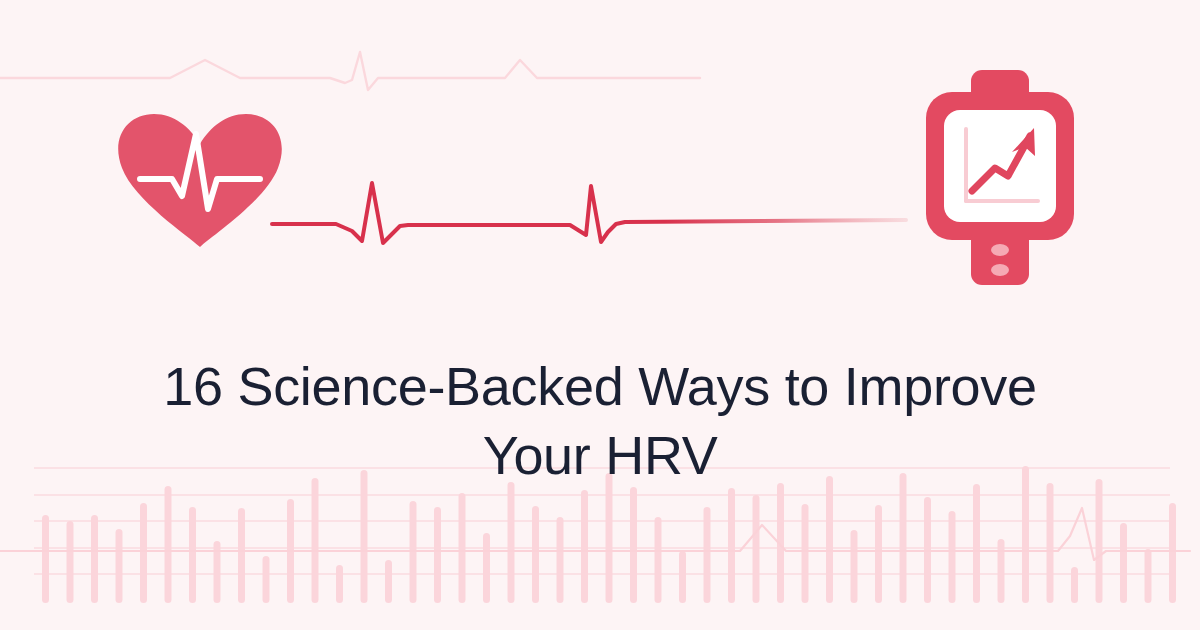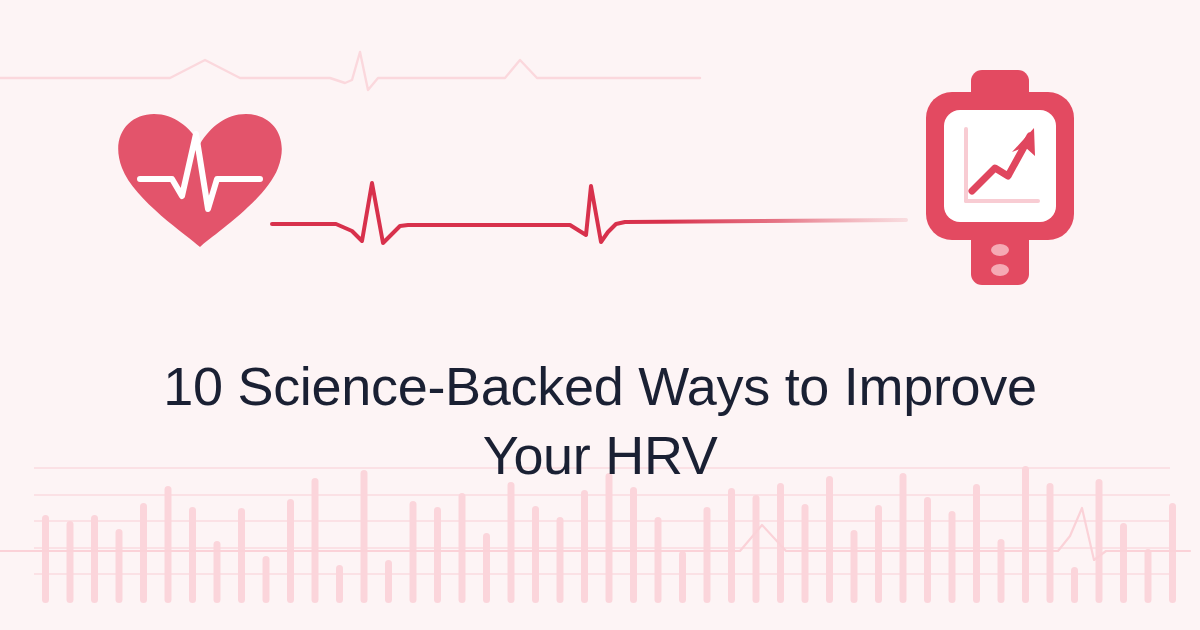--- a/index.html
+++ b/index.html
@@ -157,16 +157,16 @@
     </g>
     <path fill="none" stroke="#e0465e" stroke-width="7" stroke-linecap="round" stroke-linejoin="round" d="M 57 121 L 80 98 L 93 106 L 115 66"></path>
     <path fill="#e0465e" d="M 119 58 L 120 86 L 110 77 L 97 82 Z"></path>
     <g fill="#f5aab4">
       <ellipse cx="85" cy="180" rx="9" ry="6"></ellipse>
       <ellipse cx="85" cy="200" rx="9" ry="6"></ellipse>
     </g>
   </svg>
 
   <div id="title-block">
-    <h1 id="title-text">10 Science-Backed Ways to Improve Your HRV</h1>
+    <h1 id="title-text">16 Science-Backed Ways to Improve Your HRV</h1>
   </div>
 
 </div>
 
 </body></html>

